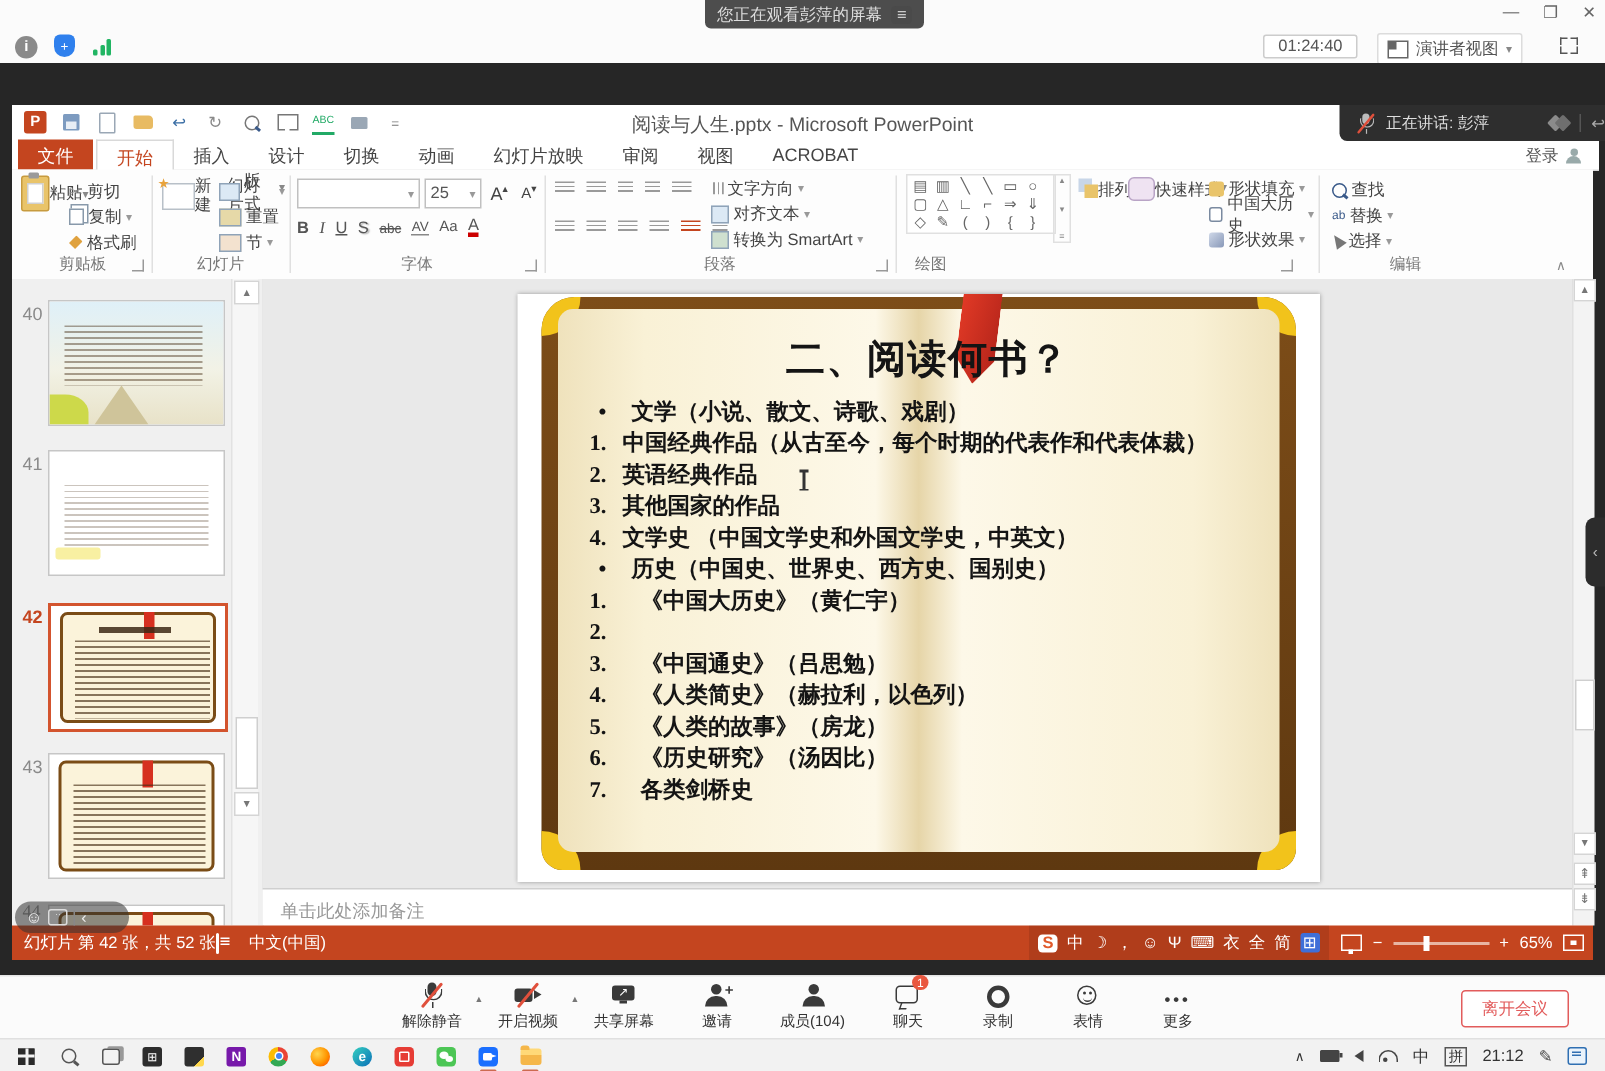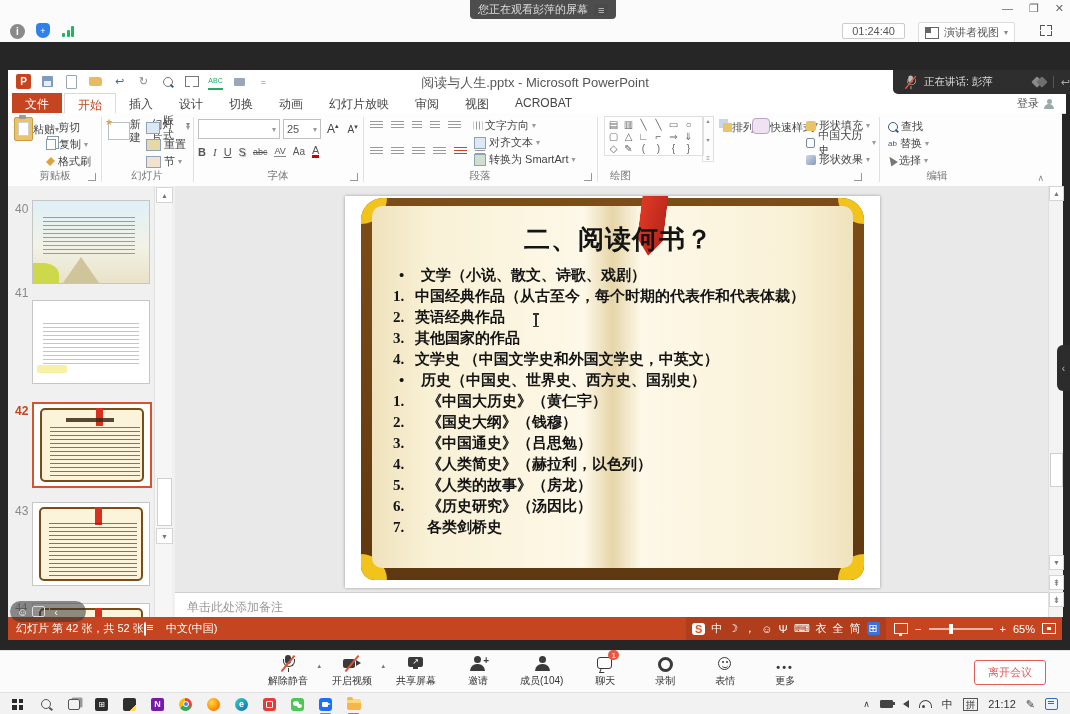--- a/index.html
+++ b/index.html
@@ -521,21 +521,21 @@
       </div>
 
       <div class="thumbpanel">
         <span class="tnum" style="top:16px;">40</span>
         <div class="thumb" style="top:14px;">
           <span class="t40-bg"></span>
           <span class="mini-lines" style="position:absolute;left:10px;top:16px;width:92px;height:40px;opacity:.55;"></span>
           <span class="t40-grass"></span>
             <span class="t40-road"></span>
         </div>
-        <span class="tnum" style="top:100px;">41</span>
+        <span class="tnum" style="top:116px;">41</span>
         <div class="thumb" style="top:114px;">
           <span class="mini-lines" style="position:absolute;left:10px;top:22px;width:96px;height:42px;opacity:.35;"></span>
           <span style="position:absolute;left:4px;bottom:10px;width:30px;height:8px;background:#f5e97a;opacity:.7;border-radius:2px;"></span>
         </div>
         <span class="tnum sel" style="top:218px;">42</span>
         <div class="thumb sel" style="top:216px;">
           <span class="minibook">
               <span class="miniribbon"></span>
             <span style="position:absolute;left:24px;top:8px;width:48px;height:4px;background:rgba(60,40,20,.85);"></span>
             <span class="mini-lines" style="position:absolute;left:8px;top:17px;width:90px;height:52px;opacity:.8;"></span>
@@ -596,21 +596,20 @@
             <div class="sline">
                 <span class="sm" style="padding-left:6px;">•</span>
                 <span class="st">历史（中国史、世界史、西方史、国别史）</span>
               </div>
             <div class="sline books">
                 <span class="sm">1.</span>
                 <span class="st">《中国大历史》（黄仁宇）</span>
               </div>
             <div class="sline books">
                 <span class="sm">2.</span>
-                <span class="st">《国史大纲》（钱穆）</span>
               </div>
             <div class="sline books">
                 <span class="sm">3.</span>
                 <span class="st">《中国通史》（吕思勉）</span>
               </div>
             <div class="sline books">
                 <span class="sm">4.</span>
                 <span class="st">《人类简史》（赫拉利，以色列）</span>
               </div>
             <div class="sline books">

